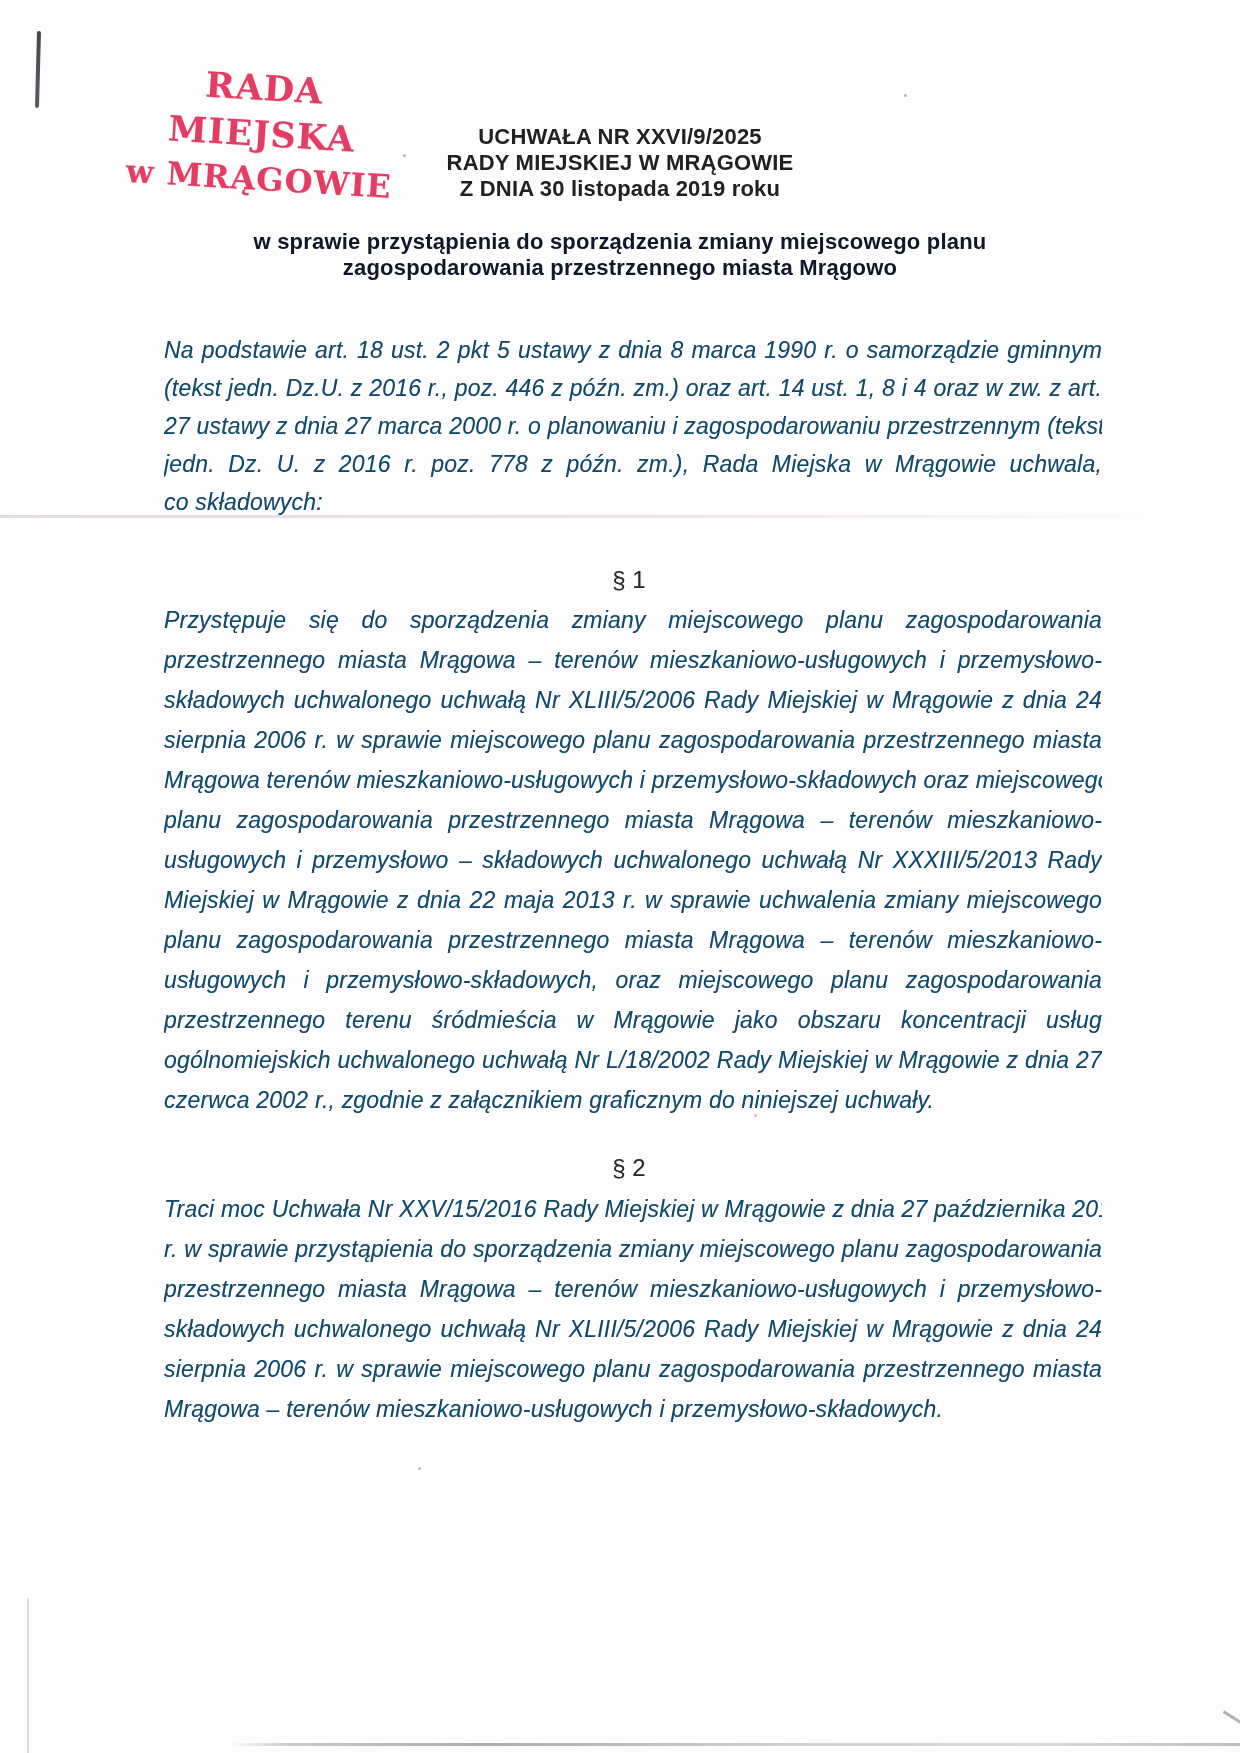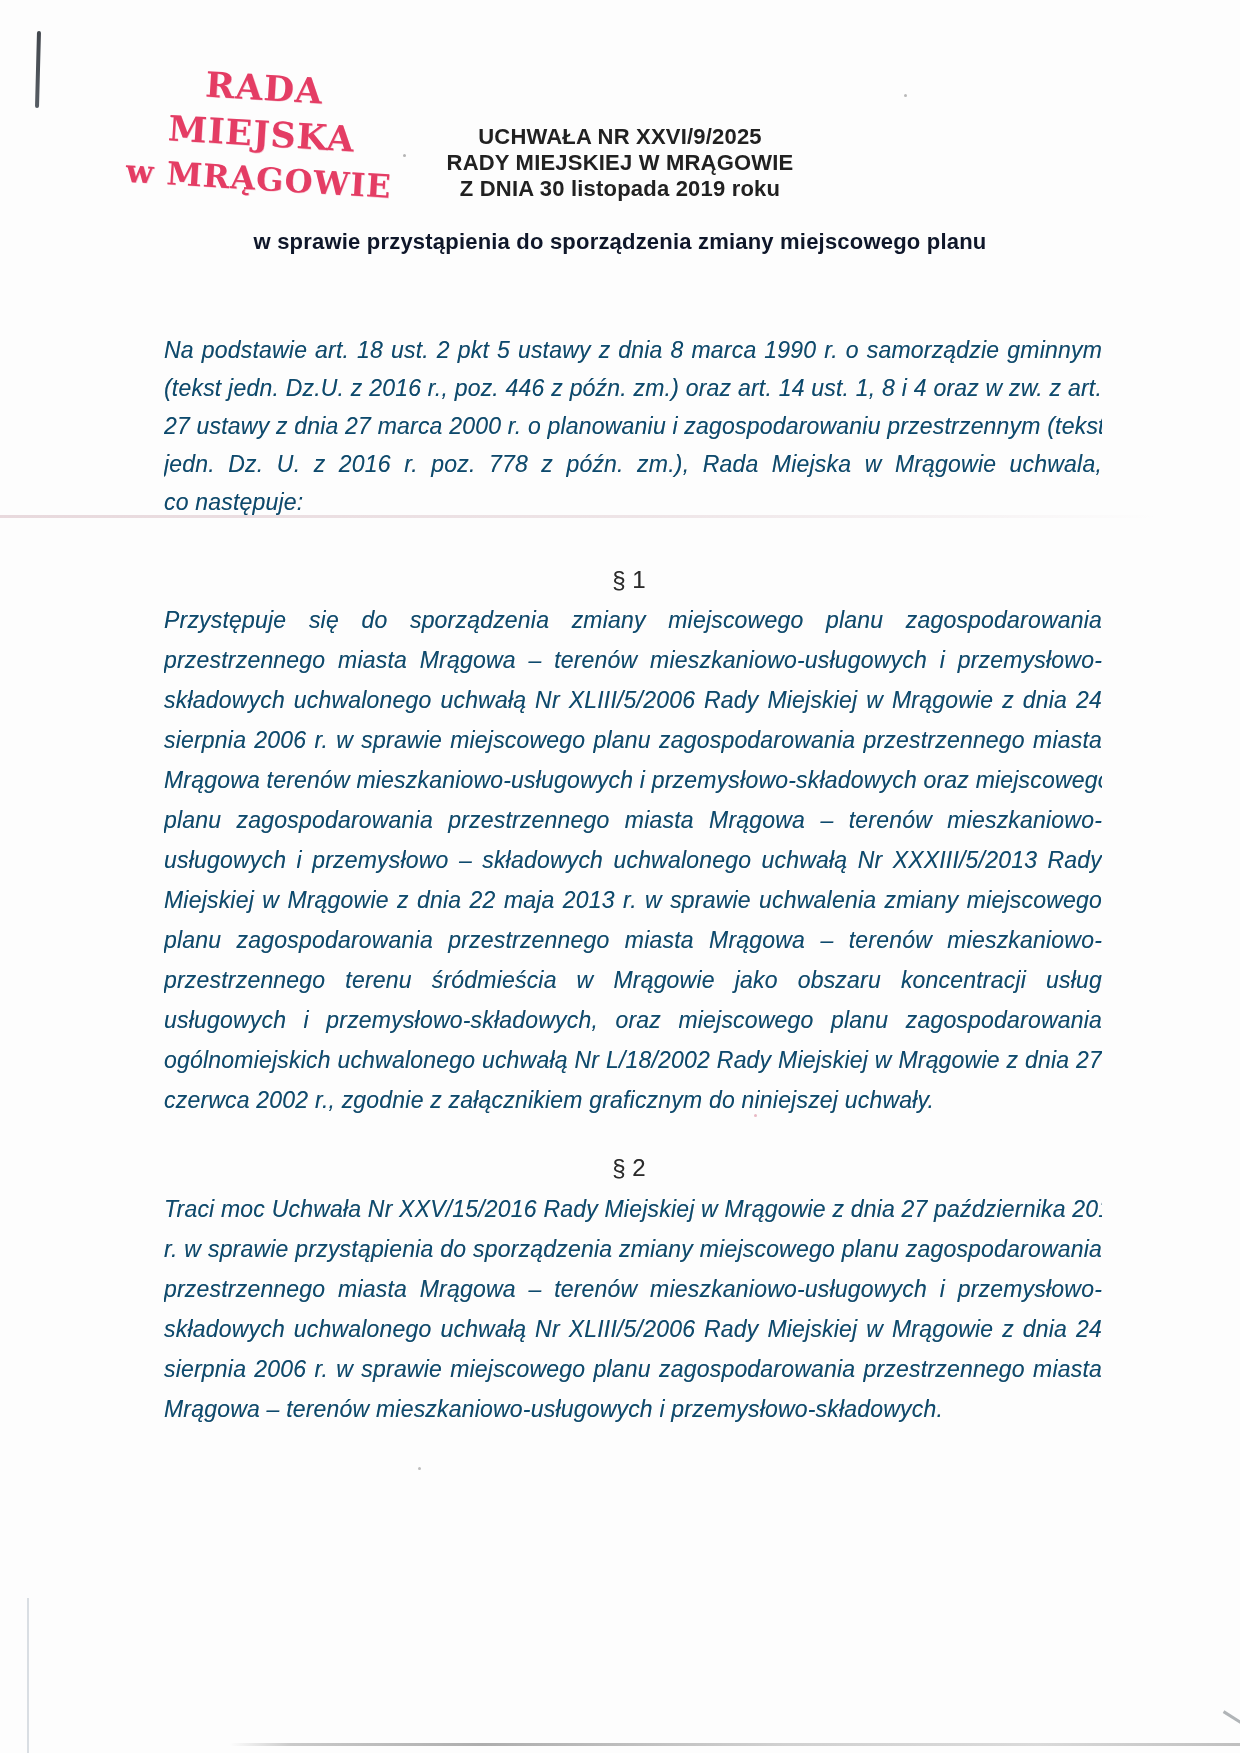--- a/index.html
+++ b/index.html
@@ -104,46 +104,47 @@
   </div>
 
   <div class="title-block">
     <div>UCHWAŁA NR XXVI/9/2025</div>
     <div>RADY MIEJSKIEJ W MRĄGOWIE</div>
     <div>Z DNIA 30 listopada 2019 roku</div>
   </div>
 
   <div class="subject-block">
     <div>w sprawie przystąpienia do sporządzenia zmiany miejscowego planu</div>
+    <div>zagospodarowania przestrzennego miasta Mrągowo</div>
   </div>
 
   <div class="para legal">
       <div class="tline">Na podstawie art. 18 ust. 2 pkt 5 ustawy z dnia 8 marca 1990 r. o samorządzie gminnym</div>
       <div class="tline">(tekst jedn. Dz.U. z 2016 r., poz. 446 z późn. zm.) oraz art. 14 ust. 1, 8 i 4 oraz w zw. z art.</div>
       <div class="tline">27 ustawy z dnia 27 marca 2000 r. o planowaniu i zagospodarowaniu przestrzennym (tekst</div>
       <div class="tline">jedn. Dz. U. z 2016 r. poz. 778 z późn. zm.), Rada Miejska w Mrągowie uchwala,</div>
-      <div class="tline last">co następuje:</div>
+      <div class="tline last">co składowych:</div>
     </div>
 
   <div class="scan-rule"></div>
 
   <div class="sec-heading h1">§ 1</div>
 
   <div class="para secpara sec1">
       <div class="tline">Przystępuje się do sporządzenia zmiany miejscowego planu zagospodarowania</div>
       <div class="tline">przestrzennego miasta Mrągowa – terenów mieszkaniowo-usługowych i przemysłowo-</div>
       <div class="tline">składowych uchwalonego uchwałą Nr XLIII/5/2006 Rady Miejskiej w Mrągowie z dnia 24</div>
       <div class="tline">sierpnia 2006 r. w sprawie miejscowego planu zagospodarowania przestrzennego miasta</div>
       <div class="tline">Mrągowa terenów mieszkaniowo-usługowych i przemysłowo-składowych oraz miejscowego</div>
       <div class="tline">planu zagospodarowania przestrzennego miasta Mrągowa – terenów mieszkaniowo-</div>
       <div class="tline">usługowych i przemysłowo – składowych uchwalonego uchwałą Nr XXXIII/5/2013 Rady</div>
       <div class="tline">Miejskiej w Mrągowie z dnia 22 maja 2013 r. w sprawie uchwalenia zmiany miejscowego</div>
       <div class="tline">planu zagospodarowania przestrzennego miasta Mrągowa – terenów mieszkaniowo-</div>
+      <div class="tline">usługowych i przemysłowo-składowych, oraz miejscowego planu zagospodarowania</div>
       <div class="tline">przestrzennego terenu śródmieścia w Mrągowie jako obszaru koncentracji usług</div>
-      <div class="tline">usługowych i przemysłowo-składowych, oraz miejscowego planu zagospodarowania</div>
       <div class="tline">ogólnomiejskich uchwalonego uchwałą Nr L/18/2002 Rady Miejskiej w Mrągowie z dnia 27</div>
       <div class="tline last">czerwca 2002 r., zgodnie z załącznikiem graficznym do niniejszej uchwały.</div>
     </div>
 
   <div class="sec-heading h2">§ 2</div>
 
   <div class="para secpara sec2">
       <div class="tline">Traci moc Uchwała Nr XXV/15/2016 Rady Miejskiej w Mrągowie z dnia 27 października 2016</div>
       <div class="tline">r. w sprawie przystąpienia do sporządzenia zmiany miejscowego planu zagospodarowania</div>
       <div class="tline">przestrzennego miasta Mrągowa – terenów mieszkaniowo-usługowych i przemysłowo-</div>

